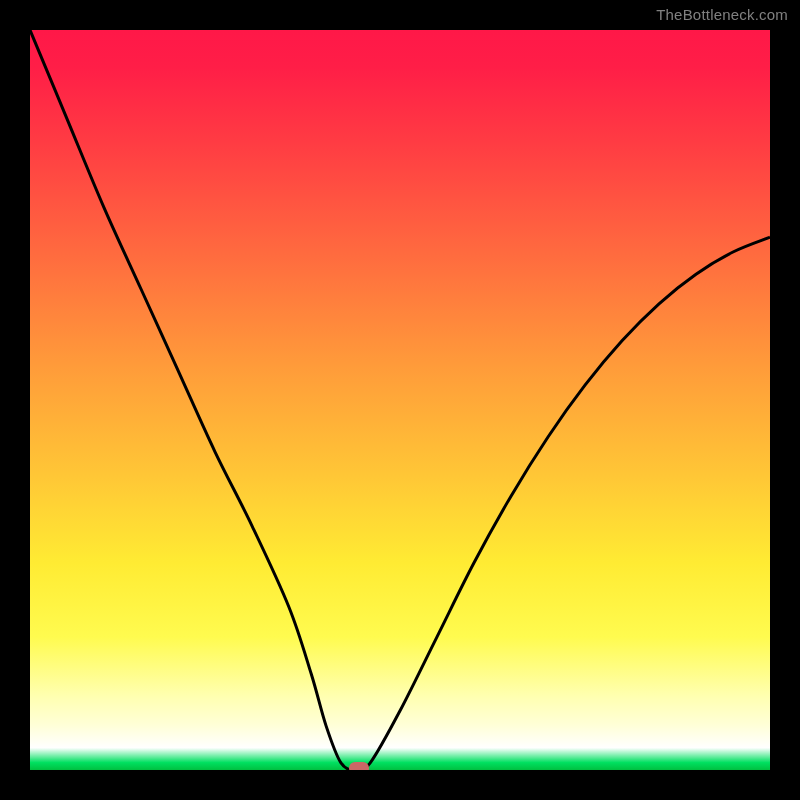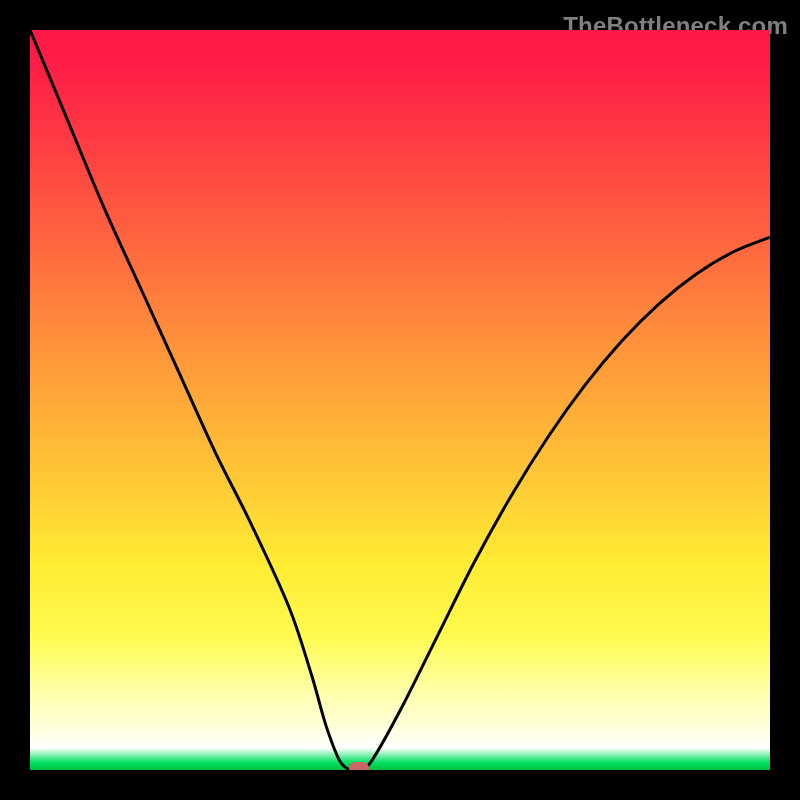--- a/index.html
+++ b/index.html
@@ -52,25 +52,25 @@
   }
   .marker {
     position: absolute;
     width: 20px;
     height: 12px;
     border-radius: 6px;
     transform: translate(-50%, -50%);
   }
   .watermark {
     position: absolute;
-    top: 12px;
+    top: 6px;
     right: 12px;
     color: #808080;
-    font-size: 24px;
-    font-weight: 700;
+    font-size: 15px;
+    font-weight: 400;
     letter-spacing: 0.2px;
   }
 </style>
 </head>
 <body>
 
 <div class="stage">
 
   <div class="watermark">TheBottleneck.com</div>
 

